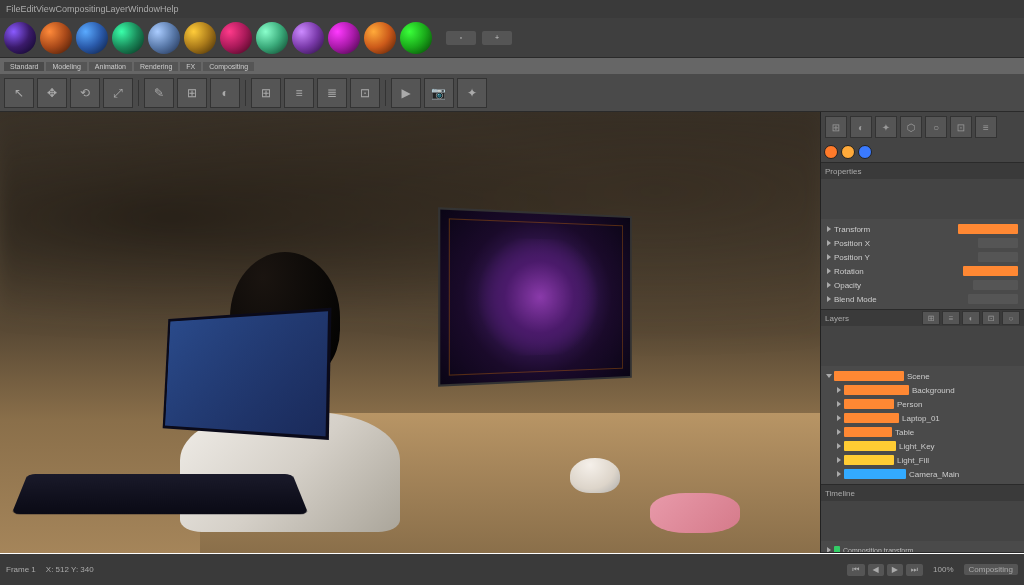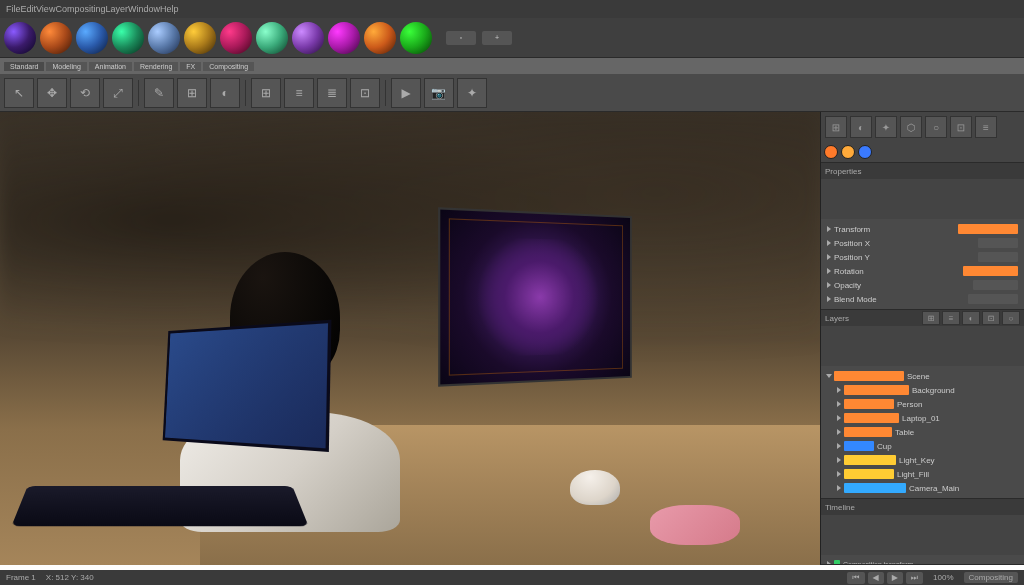--- a/index.html
+++ b/index.html
@@ -80,21 +80,21 @@
 .tri.open { transform: rotate(90deg); }
 
 
 .track-panel { flex: 1; overflow: hidden; }
 .track-list { font-size: 7px; }
 .track-row { display: flex; align-items: center; height: 12px; padding: 0 3px; gap: 3px; }
 .track-name { flex: 1; color: #bbb; white-space: nowrap; overflow: hidden; }
 .track-pill { height: 8px; border-radius: 1px; }
 
 
-.statusbar { height: 20px; background: #3a3a3a; display: flex; align-items: center; padding: 0 6px; gap: 10px; font-size: 8px; color: #aaa; border-top: 5px solid #ffffff; }
+.statusbar { height: 32px; background: #3a3a3a; display: flex; align-items: center; padding: 0 6px; gap: 10px; font-size: 8px; color: #aaa; border-top: 1px solid #ffffff; }
 .status-item { display: flex; align-items: center; gap: 3px; }
 .status-btn { padding: 1px 5px; background: #555; border-radius: 2px; cursor: pointer; }
 </style>
 </head>
 <body>
 
 <div class="app">
 
   <div class="menubar" id="menubar">
       <span>File</span>
@@ -271,25 +271,20 @@
               <div class="layer-bar" style="width:55px;background:#ff8833"></div>
               <span>Laptop_01</span>
             </div>
             <div class="layer-row" style="padding-left: 13px;">
               <div class="tri"></div>
               <div class="layer-bar" style="width:48px;background:#ff8833"></div>
               <span>Table</span>
             </div>
             <div class="layer-row" style="padding-left: 13px;">
               <div class="tri"></div>
-              <div class="layer-bar" style="width:30px;background:#3388ff"></div>
-              <span>Cup</span>
-            </div>
-            <div class="layer-row" style="padding-left: 13px;">
-              <div class="tri"></div>
               <div class="layer-bar" style="width:52px;background:#ffcc33"></div>
               <span>Light_Key</span>
             </div>
             <div class="layer-row" style="padding-left: 13px;">
               <div class="tri"></div>
               <div class="layer-bar" style="width:50px;background:#ffcc33"></div>
               <span>Light_Fill</span>
             </div>
             <div class="layer-row" style="padding-left: 13px;">
               <div class="tri"></div>

